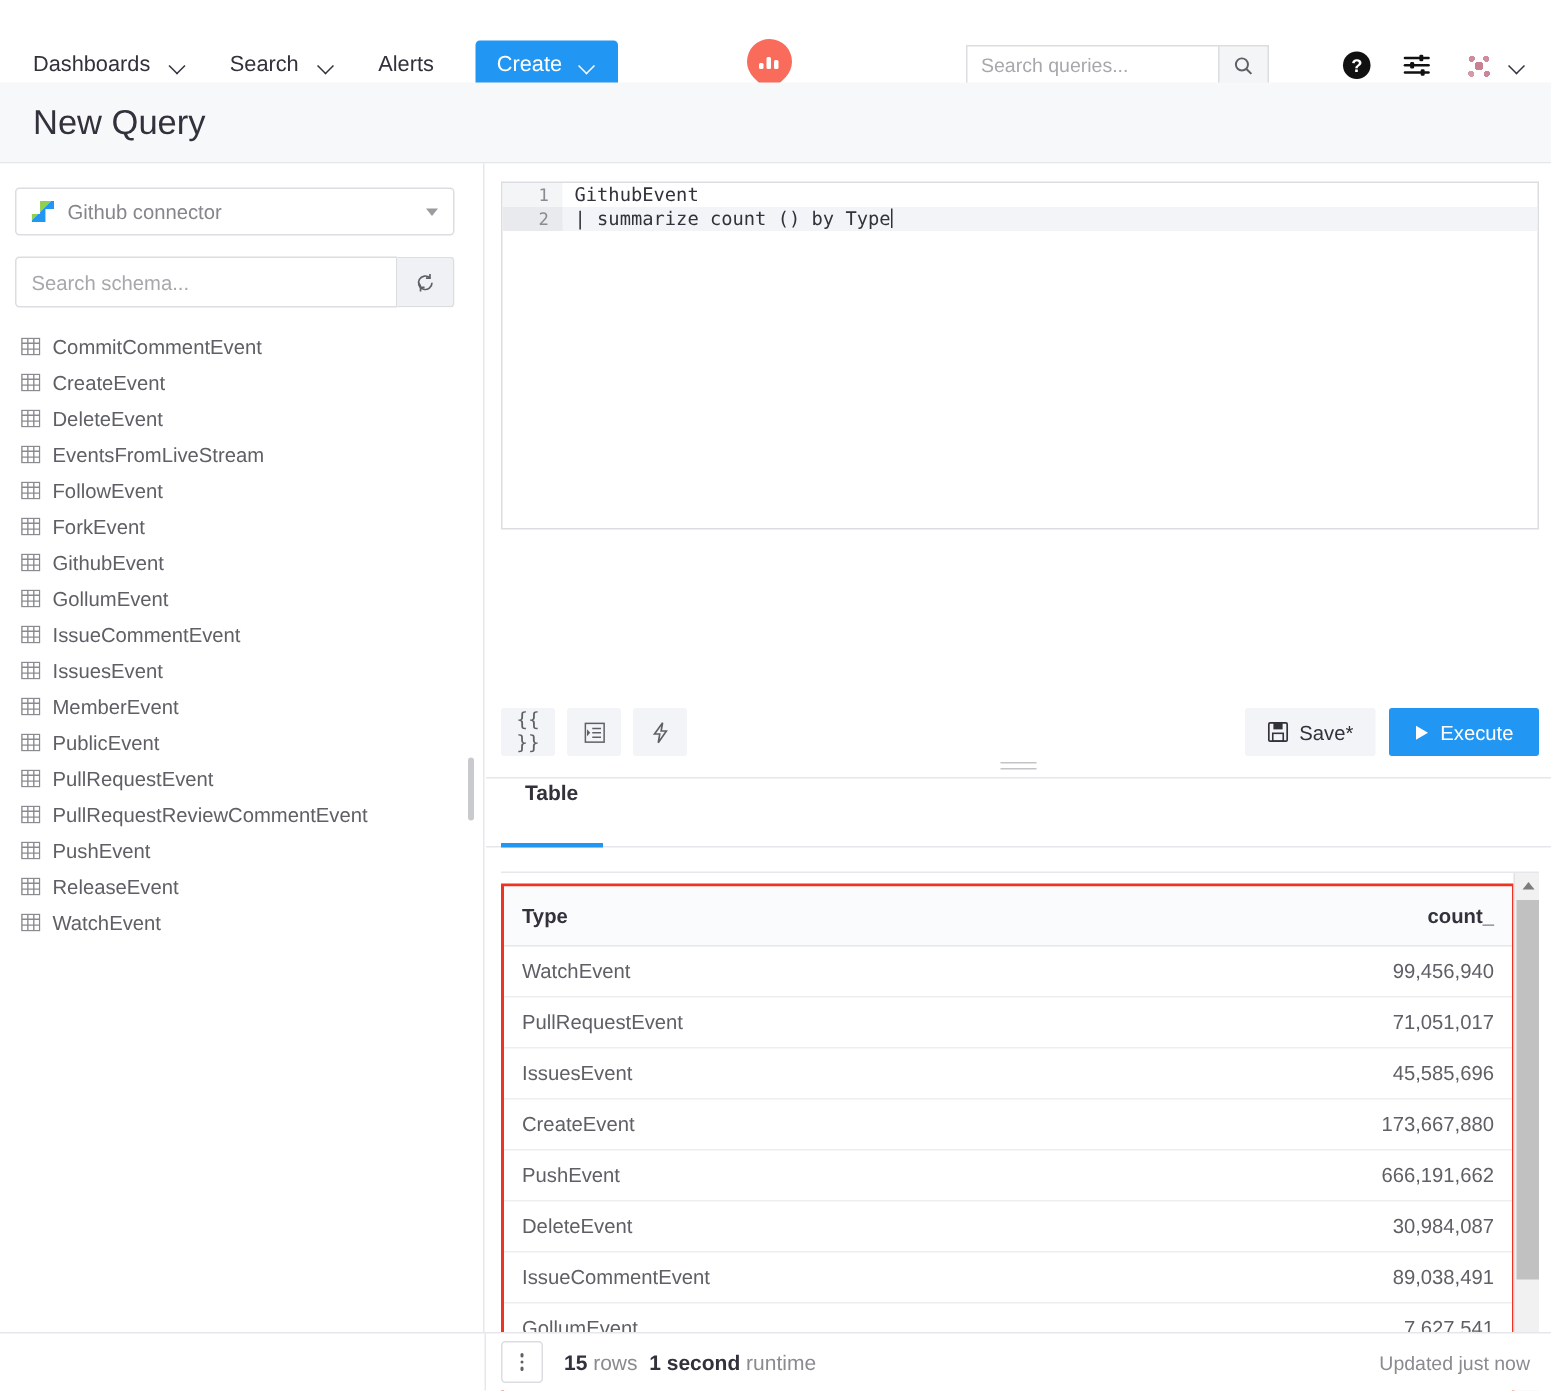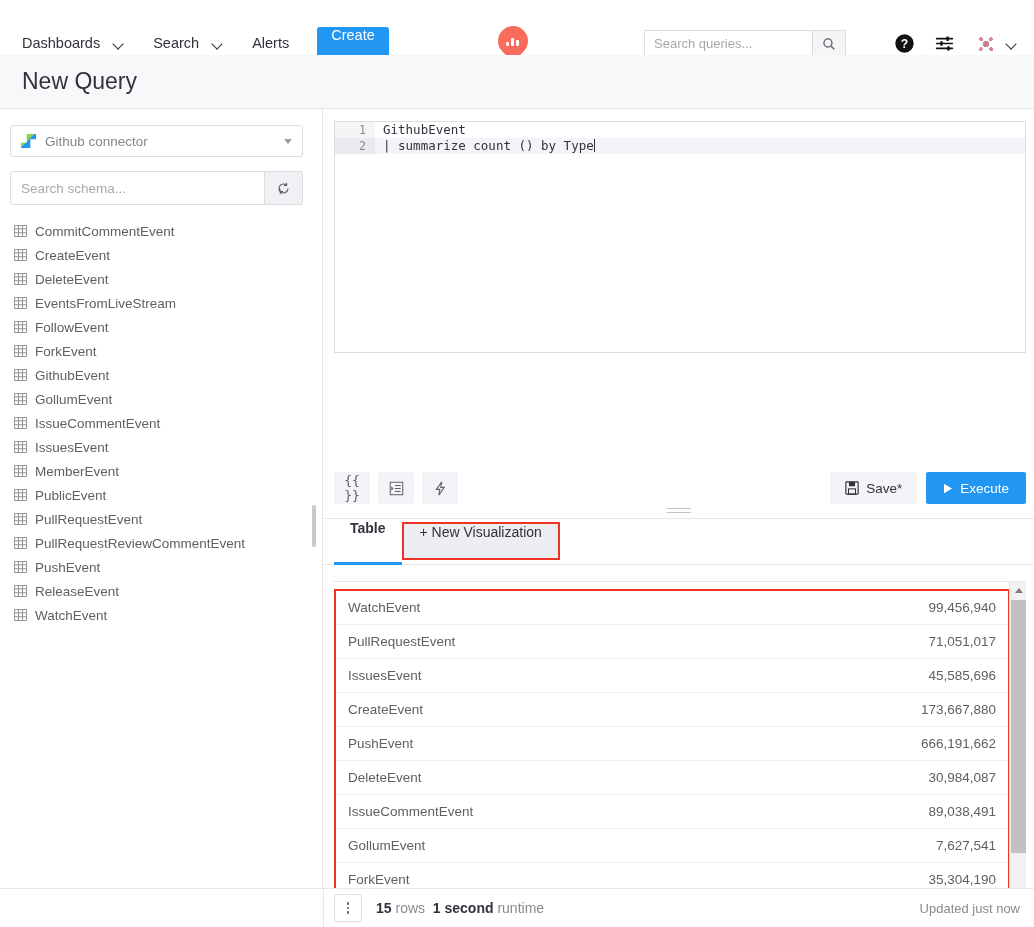--- a/index.html
+++ b/index.html
@@ -34,21 +34,20 @@
     width: 7px; height: 7px;
     border-right: 1.6px solid #32313c; border-bottom: 1.6px solid #32313c;
     transform: rotate(45deg);
   }
   .nav-gap { width: 14px; }
   .create-btn {
     background: #2196f3; color: #fff; border: none; border-radius: 3px;
     height: 32px; padding: 0 14px; font-size: 14.5px; cursor: pointer;
     display: flex; align-items: center; gap: 12px;
     font-family: "Liberation Sans", sans-serif;
-    flex-direction: column;
   }
   .create-btn .chev::before { border-color: #fff; }
 
   .logo {
     position: absolute; left: 498px; top: 8px; width: 32px; height: 36px;
   }
   .logo-drop {
     width: 30px; height: 30px; background: #f96b5b;
     border-radius: 50% 50% 50% 4px;
     transform: rotate(-45deg);
@@ -622,28 +621,29 @@
     <div class="splitter-handle">
         <i></i>
         <i></i>
       </div>
   </div>
 
   <div class="tabs">
     <div class="tab active">
       <span>Table</span>
     </div>
-    <div class="tab newviz">
-      <span>+ New Visualization</span>
-    </div>
   </div>
 
   <div class="results">
     <div class="tbl-outline"></div>
     <div class="tbl">
+      <div class="tbl-row tbl-head">
+        <div class="col-type">Type</div>
+        <div class="col-count">count_</div>
+      </div>
       <div id="tbl-body">
           <div class="tbl-row">
             <div class="col-type">WatchEvent</div>
             <div class="col-count">99,456,940</div>
           </div>
           <div class="tbl-row">
             <div class="col-type">PullRequestEvent</div>
             <div class="col-count">71,051,017</div>
           </div>
           <div class="tbl-row">

